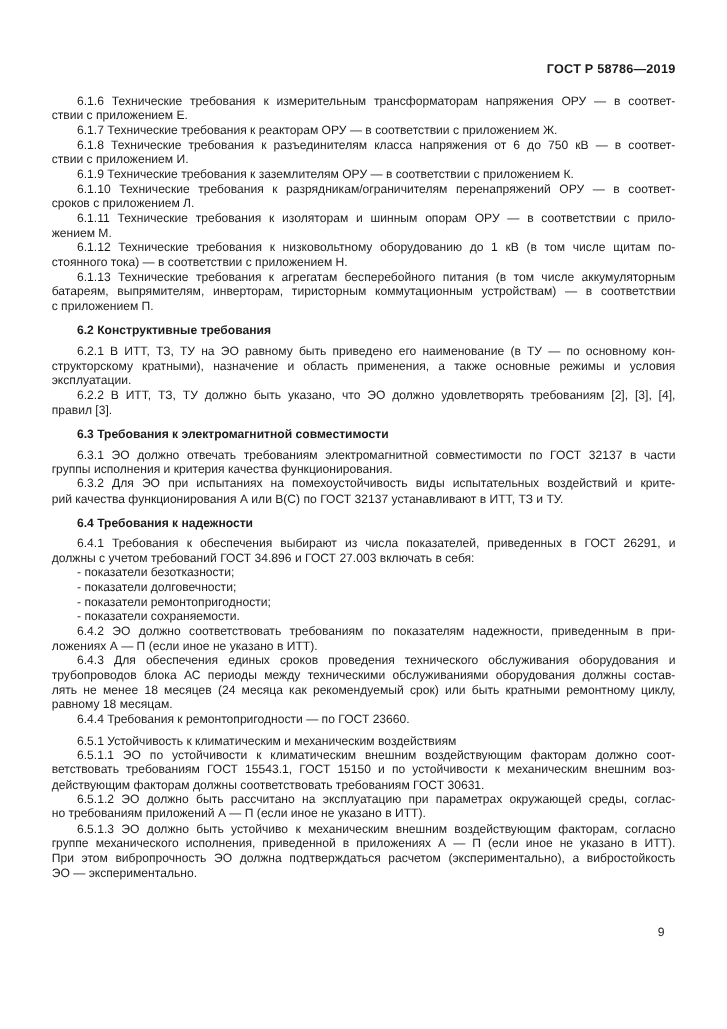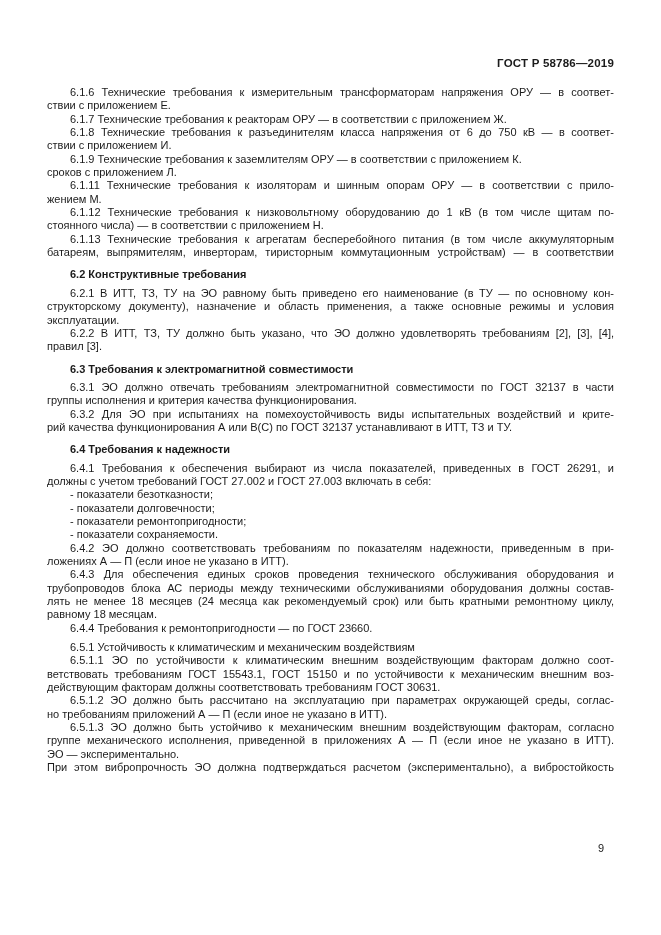--- a/index.html
+++ b/index.html
@@ -67,57 +67,59 @@
         <div class="ln first">6.1.7 Технические требования к реакторам ОРУ — в соответствии с приложением Ж.</div>
       </div>
       <div class="para">
         <div class="ln first just">6.1.8 Технические требования к разъединителям класса напряжения от 6 до 750 кВ — в соответ-</div>
         <div class="ln">ствии с приложением И.</div>
       </div>
       <div class="para">
         <div class="ln first">6.1.9 Технические требования к заземлителям ОРУ — в соответствии с приложением К.</div>
       </div>
       <div class="para">
+        <div class="ln first just">6.1.10 Технические требования к разрядникам/ограничителям перенапряжений ОРУ — в соответ-</div>
         <div class="ln">сроков с приложением Л.</div>
       </div>
       <div class="para">
         <div class="ln first just">6.1.11 Технические требования к изоляторам и шинным опорам ОРУ — в соответствии с прило-</div>
         <div class="ln">жением М.</div>
       </div>
       <div class="para">
         <div class="ln first just">6.1.12 Технические требования к низковольтному оборудованию до 1 кВ (в том числе щитам по-</div>
-        <div class="ln">стоянного числа) — в соответствии с приложением Н.</div>
+        <div class="ln">стоянного тока) — в соответствии с приложением Н.</div>
       </div>
       <div class="para">
         <div class="ln first just">6.1.13 Технические требования к агрегатам бесперебойного питания (в том числе аккумуляторным</div>
         <div class="ln just">батареям, выпрямителям, инверторам, тиристорным коммутационным устройствам) — в соответствии</div>
+        <div class="ln">с приложением П.</div>
       </div>
       <div class="h">6.2 Конструктивные требования</div>
       <div class="para">
         <div class="ln first just">6.2.1 В ИТТ, ТЗ, ТУ на ЭО равному быть приведено его наименование (в ТУ — по основному кон-</div>
-        <div class="ln just">структорскому документу), назначение и область применения, а также основные режимы и условия</div>
+        <div class="ln just">структорскому кратными), назначение и область применения, а также основные режимы и условия</div>
         <div class="ln">эксплуатации.</div>
       </div>
       <div class="para">
         <div class="ln first just">6.2.2 В ИТТ, ТЗ, ТУ должно быть указано, что ЭО должно удовлетворять требованиям [2], [3], [4],</div>
         <div class="ln">правил [3].</div>
       </div>
       <div class="h">6.3 Требования к электромагнитной совместимости</div>
       <div class="para">
         <div class="ln first just">6.3.1 ЭО должно отвечать требованиям электромагнитной совместимости по ГОСТ 32137 в части</div>
         <div class="ln">группы исполнения и критерия качества функционирования.</div>
       </div>
       <div class="para">
         <div class="ln first just">6.3.2 Для ЭО при испытаниях на помехоустойчивость виды испытательных воздействий и крите-</div>
         <div class="ln">рий качества функционирования А или В(С) по ГОСТ 32137 устанавливают в ИТТ, ТЗ и ТУ.</div>
       </div>
       <div class="h">6.4 Требования к надежности</div>
       <div class="para">
         <div class="ln first just">6.4.1 Требования к обеспечения выбирают из числа показателей, приведенных в ГОСТ 26291, и</div>
-        <div class="ln">должны с учетом требований ГОСТ 27.002 и ГОСТ 27.003 включать в себя:</div>
+        <div class="ln">должны с учетом требований ГОСТ 34.896 и ГОСТ 27.003 включать в себя:</div>
       </div>
       <div class="para">
         <div class="ln first">- показатели безотказности;</div>
       </div>
       <div class="para">
         <div class="ln first">- показатели долговечности;</div>
       </div>
       <div class="para">
         <div class="ln first">- показатели ремонтопригодности;</div>
       </div>
@@ -143,19 +145,19 @@
         <div class="ln just">ветствовать требованиям ГОСТ 15543.1, ГОСТ 15150 и по устойчивости к механическим внешним воз-</div>
         <div class="ln">действующим факторам должны соответствовать требованиям ГОСТ 30631.</div>
       </div>
       <div class="para">
         <div class="ln first just">6.5.1.2 ЭО должно быть рассчитано на эксплуатацию при параметрах окружающей среды, соглас-</div>
         <div class="ln">но требованиям приложений А — П (если иное не указано в ИТТ).</div>
       </div>
       <div class="para">
         <div class="ln first just">6.5.1.3 ЭО должно быть устойчиво к механическим внешним воздействующим факторам, согласно</div>
         <div class="ln just">группе механического исполнения, приведенной в приложениях А — П (если иное не указано в ИТТ).</div>
+        <div class="ln just">При этом вибропрочность ЭО должна подтверждаться расчетом (экспериментально), а вибростойкость</div>
         <div class="ln">ЭО — экспериментально.</div>
-        <div class="ln just">При этом вибропрочность ЭО должна подтверждаться расчетом (экспериментально), а вибростойкость</div>
       </div>
     </div>
 
   <div class="page-number">9</div>
 </div>
 
 </body></html>

